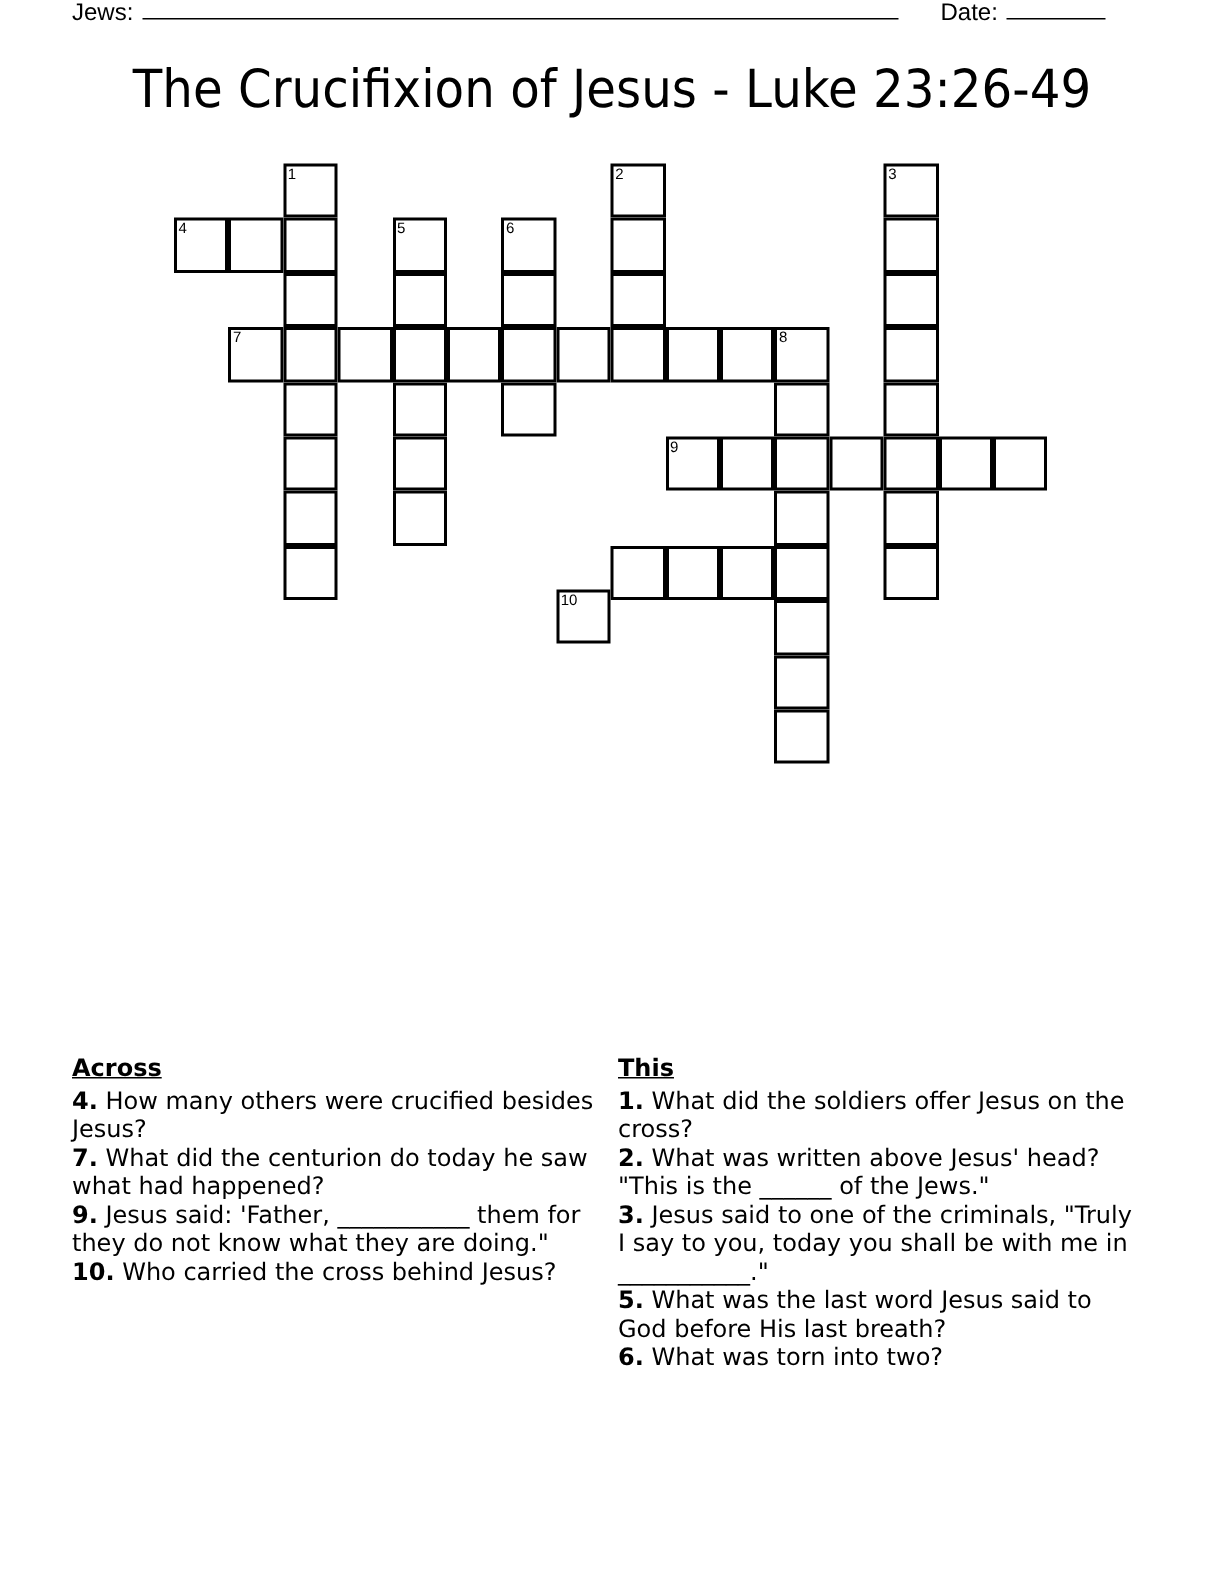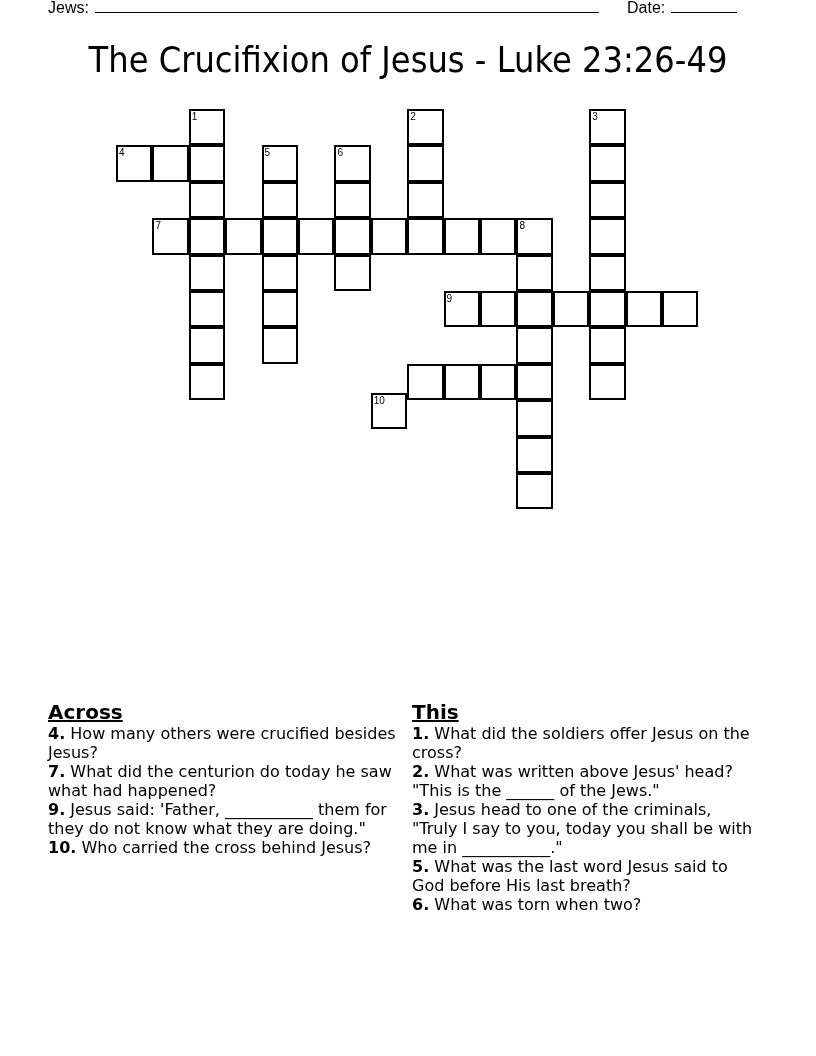--- a/index.html
+++ b/index.html
@@ -6,21 +6,21 @@
   body { width: 816px; height: 1056px; position: relative; overflow: hidden; font-family: "DejaVu Sans", sans-serif; color: #000; }
   .hdr { position: absolute; top: -2px; font-family: "Liberation Sans", sans-serif; font-size: 16px; white-space: nowrap; }
   .hdr .line { display: inline-block; border-bottom: 1px solid #000; height: 14px; vertical-align: baseline; margin-left: 6px; }
   #name-block { left: 48px; }
   #date-block { left: 627px; }
   #title { position: absolute; top: 40px; left: 0; width: 816px; text-align: center; font-family: "DejaVu Sans", sans-serif; font-size: 35px; letter-spacing: 0px; transform: scaleX(0.92); transform-origin: center; }
   #grid { position: absolute; left: 0; top: 0; width: 816px; height: 560px; }
   .cell { position: absolute; width: 36.4px; height: 36.4px; box-sizing: border-box; border: 2px solid #000; background: #fff; margin-left: -1px; margin-top: -1px; }
   .cell .num { position: absolute; top: 0px; left: 1px; font-family: "Liberation Sans", sans-serif; font-size: 10px; line-height: 11px; }
   .clues { position: absolute; top: 702px; font-family: "DejaVu Sans", sans-serif; font-size: 16px; line-height: 19px; }
-  .clues h3 { margin: 0 0 2px 0; font-size: 20px; font-weight: bold; text-decoration: underline; line-height: 20px; }
+  .clues h3 { margin: 0 0 2px 0; font-size: 16px; font-weight: bold; text-decoration: underline; line-height: 20px; }
   .clues .clue { margin: 0; }
   .clues .clue b { font-weight: bold; }
   #across { left: 48px; width: 360px; }
   #down { left: 412px; width: 345px; }
 </style>
 </head>
 <body>
 
 <div id="name-block" class="hdr">
   <span>Jews:</span><span class="line" style="width:504px;"></span>
@@ -117,17 +117,17 @@
       <div class="clue"><b>9.</b><span> Jesus said: 'Father, ___________ them for they do not know what they are doing."</span></div>
       <div class="clue"><b>10.</b><span> Who carried the cross behind Jesus?</span></div>
     </div>
 </div>
 
 <div id="down" class="clues">
   <h3>This</h3>
   <div id="down-list">
       <div class="clue"><b>1.</b><span> What did the soldiers offer Jesus on the cross?</span></div>
       <div class="clue"><b>2.</b><span> What was written above Jesus' head? "This is the ______ of the Jews."</span></div>
-      <div class="clue"><b>3.</b><span> Jesus head to one of the criminals, "Truly I say to you, today you shall be with me in ___________."</span></div>
+      <div class="clue"><b>3.</b><span> Jesus said to one of the criminals, "Truly I say to you, today you shall be with me in ___________."</span></div>
       <div class="clue"><b>5.</b><span> What was the last word Jesus said to God before His last breath?</span></div>
-      <div class="clue"><b>6.</b><span> What was torn when two?</span></div>
+      <div class="clue"><b>6.</b><span> What was torn into two?</span></div>
     </div>
 </div>
 
 </body></html>

